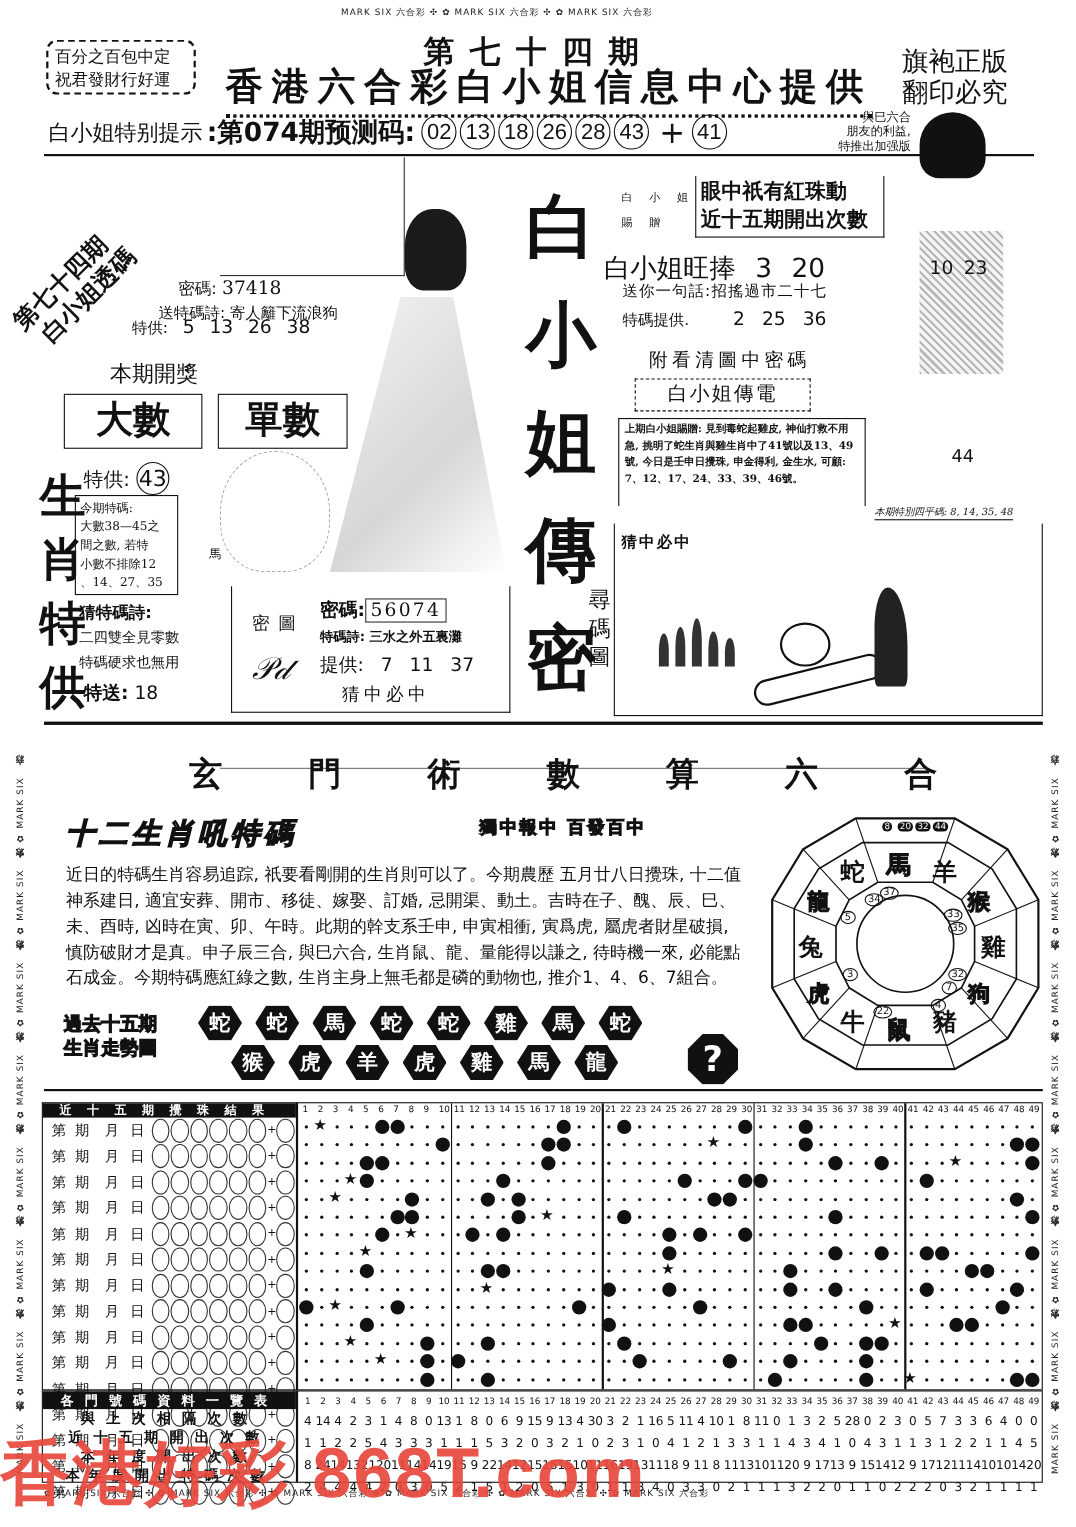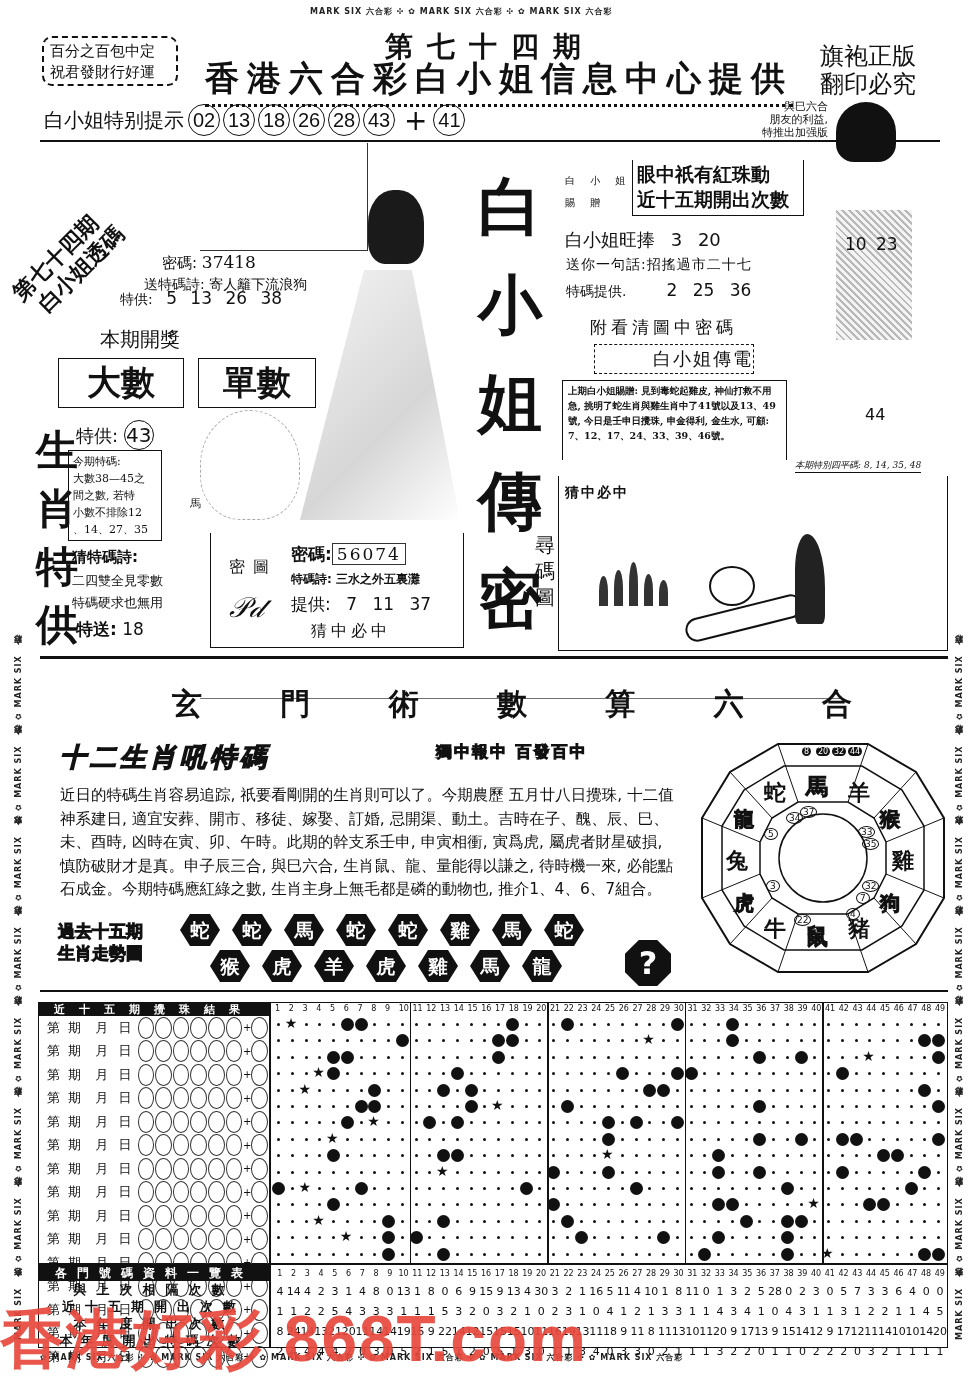--- a/index.html
+++ b/index.html
@@ -1,18 +1,18 @@
 <!DOCTYPE html>
 <html><head>
 <meta charset="utf-8">
 <style>
 *{box-sizing:border-box;margin:0;padding:0}
 body{width:978px;height:1388px;background:#fff;color:#111;font-family:"DejaVu Sans",sans-serif;position:relative;overflow:hidden}
 .abs{position:absolute}
-.border-strip{position:absolute;font-size:8px;font-weight:bold;color:#222;white-space:nowrap;letter-spacing:1px}
+.border-strip{position:absolute;font-size:8px;font-weight:normal;color:#222;white-space:nowrap;letter-spacing:1px}
 .vstrip{writing-mode:vertical-rl;transform:rotate(180deg)}
 .serif{font-family:"DejaVu Serif",serif}
 .boxed{border:2px solid #111}
 .ball{display:inline-block;border:1.5px solid #111;border-radius:50%;width:32px;height:32px;line-height:30px;text-align:center;font-size:20px;margin-right:3px;font-family:"Liberation Sans",sans-serif}
 .zodiac-hex{display:inline-block;width:40px;height:32px;background:#111;color:#fff;font-weight:bold;font-size:19px;line-height:32px;text-align:center;clip-path:polygon(25% 0,75% 0,100% 50%,75% 100%,25% 100%,0 50%);margin-right:12px}
 .grid-dot{position:absolute;width:3px;height:3px;background:#111;border-radius:50%}
 .grid-ball{position:absolute;width:13px;height:13px;background:#111;border-radius:50%}
 .grid-star{position:absolute;font-size:14px;line-height:14px;color:#111}
 .tbl-row{display:flex;align-items:center;height:23.5px;font-size:13px}
 .oval{display:inline-block;width:17px;height:22px;border:1.3px solid #333;border-radius:50%;margin-right:1px}
@@ -33,20 +33,21 @@
   <div>祝君發財行好運</div>
 </div>
 <div class="abs serif" style="left:385px;top:28px;font-size:28px;font-weight:bold;letter-spacing:14px">第七十四期</div>
 <div class="abs serif" style="left:205px;top:56px;font-size:34px;font-weight:bold;letter-spacing:8px;border-bottom:3px dotted #111;padding-bottom:2px">香港六合彩白小姐信息中心提供</div>
 <div class="abs" style="left:820px;top:42px;font-size:24px;line-height:28px">
   <div>旗袍正版</div>
   <div>翻印必究</div>
 </div>
 <div class="abs" style="left:44px;top:102px;display:flex;align-items:center;height:36px">
   <span style="font-size:20px;margin-right:4px">白小姐特别提示</span>
+  <span style="font-size:24px;font-weight:bold;margin-right:6px">:第074期预测码:</span>
   <span class="ball">02</span>
   <span class="ball">13</span>
   <span class="ball">18</span>
   <span class="ball">26</span>
   <span class="ball">28</span>
   <span class="ball">43</span>
   <span style="font-size:28px;margin:0 6px">+</span>
   <span class="ball">41</span>
 </div>
 <div class="abs" style="left:752px;top:100px;font-size:11px;line-height:13px;text-align:right;width:76px">
@@ -117,25 +118,25 @@
 </div>
 
 <div class="abs serif" style="left:565px;top:170px;font-size:10px;line-height:22px;letter-spacing:6px">
   <div>白 小 姐</div>
   <div>賜   贈</div>
 </div>
 <div class="abs" style="left:632px;top:160px;width:172px;height:56px;border-left:1px solid #111;border-bottom:1px solid #111;border-right:1px solid #111;padding:2px 4px;font-size:19px;font-weight:bold;line-height:25px">
   <div>眼中祇有紅珠動</div>
   <div>近十五期開出次數</div>
 </div>
-<div class="abs" style="left:565px;top:228px;font-size:18px;word-spacing:10px"><span>白小姐旺捧</span> <span>3</span> <span>20</span></div>
+<div class="abs" style="left:549px;top:228px;font-size:24px;word-spacing:10px"><span>白小姐旺捧</span> <span>3</span> <span>20</span></div>
 <div class="abs" style="left:566px;top:256px;font-size:14px;letter-spacing:1px"><span>送你一句話:</span><span>招搖過市二十七</span></div>
 <div class="abs" style="left:566px;top:280px;font-size:14px"><span>特碼提供.</span><span style="font-size:17px;word-spacing:10px;margin-left:40px"><span>2</span> <span>25</span> <span>36</span></span></div>
 <div class="abs serif" style="left:590px;top:316px;font-size:17px;letter-spacing:4px">附看清圖中密碼</div>
-<div class="abs" style="left:594px;top:344px;width:160px;height:30px;border:1.5px dashed #111;text-align:right;font-size:18px;line-height:27px;letter-spacing:2px">白小姐傳電</div>
+<div class="abs" style="left:577px;top:344px;width:160px;height:30px;border:1.5px dashed #111;text-align:center;font-size:18px;line-height:27px;letter-spacing:2px">白小姐傳電</div>
 <div class="abs serif" style="left:562px;top:380px;width:225px;height:80px;border-left:1px solid #111;border-top:1px solid #111;border-right:1px solid #111;padding:2px 5px;font-size:9.5px;font-weight:bold;line-height:15px">上期白小姐賜贈: 見到毒蛇起雞皮, 神仙打救不用急, 挑明了蛇生肖與雞生肖中了41號以及13、49號, 今日是壬申日攪珠, 申金得利, 金生水, 可顧: 7、12、17、24、33、39、46號。</div>
 
 <div class="abs" style="left:836px;top:102px;width:60px;height:60px;background:#111;border-radius:50% 50% 30% 30%"></div>
 <div class="abs" style="left:836px;top:210px;width:76px;height:130px;background:repeating-linear-gradient(45deg,#999 0 2px,#eee 2px 5px);opacity:.7"></div>
 <div class="abs" style="left:845px;top:234px;font-size:17px;word-spacing:4px"><span>10</span> <span>23</span></div>
 <div class="abs" style="left:865px;top:405px;font-size:16px">44</div>
 <div class="abs serif" style="left:795px;top:459px;font-size:9px;font-style:italic;border-bottom:1px solid #111">本期特別四平碼: 8, 14, 35, 48</div>
 
 <div class="abs" style="left:558px;top:476px;width:390px;height:175px;border-left:1.5px solid #111;border-bottom:1.5px solid #111;border-right:1.5px solid #111">
   <div class="abs serif" style="left:6px;top:8px;font-size:14px;font-weight:bold;letter-spacing:2px">猜中必中</div>

